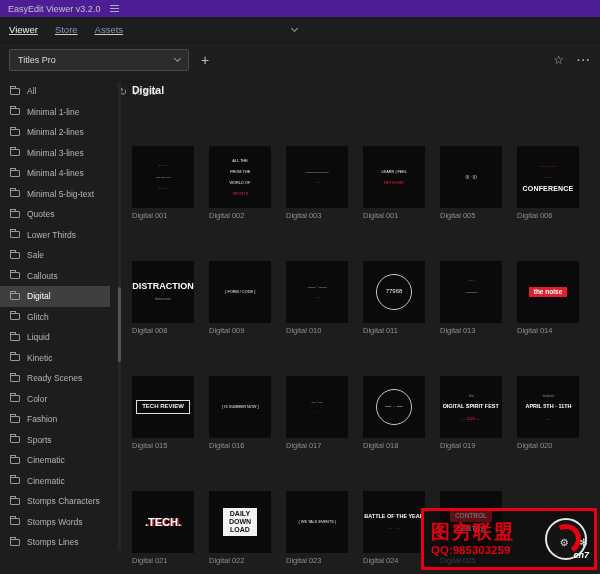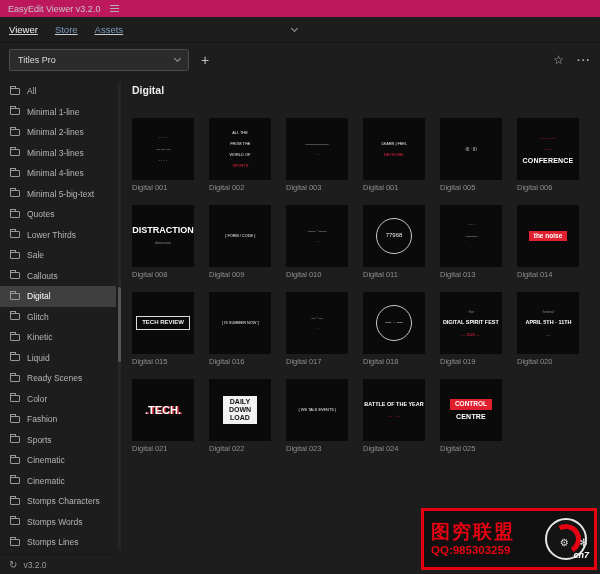--- a/index.html
+++ b/index.html
@@ -1,57 +1,57 @@
 <!DOCTYPE html>
 <html><head>
 <meta charset="utf-8">
 <style>
   * { margin:0; padding:0; box-sizing:border-box; font-family:"Liberation Sans", sans-serif; }
   html,body { width:600px; height:574px; }
   body { background:#1d1d1d; color:#ccc; overflow:hidden; position:relative; }
 
   
-  .titlebar { height:17px; background:#be185d; display:flex; align-items:center; gap:10px; padding:0 8px; font-size:9px; color:#c4c4c4; }
+  .titlebar { height:17px; background:#4c1d95; display:flex; align-items:center; gap:10px; padding:0 8px; font-size:9px; color:#c4c4c4; }
   .hamburger { width:9px; height:1px; background:#b0b0b0; box-shadow:0 3px 0 #b0b0b0, 0 6px 0 #b0b0b0; margin-top:-6px; cursor:pointer; }
 
   
   .tabs { height:26px; display:flex; align-items:center; gap:17px; padding:0 9px; border-bottom:1px solid #151515; position:relative;text-decoration:underline; }
   .tab { font-size:9.5px; color:#7d9cbe; cursor:pointer; }
   .tab.active { color:#f2f2f2; }
   .panel-chevron { position:absolute; left:292px; top:9px; width:5px; height:5px; border-right:1px solid #9a9a9a; border-bottom:1px solid #9a9a9a; transform:rotate(45deg); cursor:pointer; }
 
   
   .toolbar { height:34px; display:flex; align-items:center; gap:12px; padding:0 9px; }
   .pack-select { width:180px; height:20px; background:#2b2b2b; border:1px solid #4a4a4a; border-radius:2px; display:flex; align-items:center; justify-content:space-between; padding:10px 8px; font-size:9px; color:#dcdcdc; cursor:pointer; }
   .sel-chev { width:5px; height:5px; border-right:1px solid #9a9a9a; border-bottom:1px solid #9a9a9a; transform:rotate(45deg); margin-top:-3px; }
   .plus-btn { font-size:14px; color:#c0c0c0; line-height:1; cursor:pointer; }
   .toolbar-right { margin-left:auto; display:flex; align-items:center; gap:13px; }
   .star-btn { font-size:12px; color:#b5b5b5; cursor:pointer; }
   .more-btn { font-size:11px; font-weight:bold; letter-spacing:1px; color:#b5b5b5; cursor:pointer; }
 
   
   .content { position:absolute; top:78px; left:0; right:0; bottom:0; display:flex; }
 
-  .sidebar { width:116px; display:flex; flex-direction:column; padding-top:3px; }
+  .sidebar { width:116px; display:flex; padding-top:3px; }
   .sb-list { flex:1; }
   .sb-item { height:20.5px; display:flex; align-items:center; gap:7px; padding:0 10px; font-size:8.5px; color:#b5b5b5; cursor:pointer; white-space:nowrap; }
   .sb-item.active { background:#3f3f3f; color:#ffffff; }
   .folder { width:10px; height:7px; border:1px solid #9a9a9a; border-radius:1px; position:relative; flex:none; }
   .folder::before { content:""; position:absolute; top:-3px; left:-1px; width:4px; height:2px; border:1px solid #9a9a9a; border-bottom:none; }
   .sb-footer { height:20px; display:flex; align-items:center; gap:6px; padding:0 9px; font-size:8.5px; color:#9a9a9a; border-top:1px solid #closed161616; border-top:1px solid #161616; }
   .refresh-ic { font-size:10px; color:#9a9a9a; cursor:pointer; }
 
   .v-scroll { position:absolute; left:118px; top:82px; bottom:24px; width:3px; background:#262626; }
   .v-thumb { position:absolute; top:205px; width:3px; height:75px; background:#555; border-radius:2px; cursor:pointer; }
 
   .main { flex:1; padding:6px 0 0 16px; position:relative; overflow:hidden; }
   .section-title { font-size:10.5px; font-weight:bold; color:#ededed; margin-bottom:22px; }
   .grid { display:grid; grid-template-columns:repeat(6, 62px); column-gap:15px; row-gap:13px; }
   .cell { width:62px; }
-  .thumb { width:62px; height:62px; background:#0a0a0a; display:flex; flex-direction:column; align-items:center; justify-content:center; gap:2px; overflow:hidden; cursor:pointer; }
+  .thumb { width:62px; height:62px; background:#0a0a0a; display:flex; flex-direction:column; align-items:center; justify-content:center; gap:2px; overflow:hidden; cursor:pointer;margin-top:28px; }
   .cap { font-size:7.5px; color:#8f8f8f; margin-top:3px; }
 
   
   .pv { line-height:1.3; text-align:center; white-space:pre-line; }
   .pv.t  { font-size:7px; color:#e8e8e8; transform:scale(.55); white-space:nowrap; }
   .pv.tg { font-size:7px; color:#8a8a8a; transform:scale(.5); white-space:nowrap; }
   .pv.tr { font-size:7px; color:#e8273a; transform:scale(.55); white-space:nowrap; }
   .pv.b  { font-size:7px; font-weight:bold; color:#fff; letter-spacing:.2px; white-space:nowrap; }
   .pv.bs { font-size:7px; font-weight:bold; color:#fff; transform:scale(.78); white-space:nowrap; }
   .pv.bb { font-size:9px; font-weight:bold; color:#fff; white-space:nowrap; }
@@ -148,25 +148,25 @@
         <div class="sb-item active">
           <span class="folder"></span>
           <span>Digital</span>
         </div>
         <div class="sb-item">
           <span class="folder"></span>
           <span>Glitch</span>
         </div>
         <div class="sb-item">
           <span class="folder"></span>
+          <span>Liquid</span>
+        </div>
+        <div class="sb-item">
+          <span class="folder"></span>
           <span>Kinetic</span>
-        </div>
-        <div class="sb-item">
-          <span class="folder"></span>
-          <span>Liquid</span>
         </div>
         <div class="sb-item">
           <span class="folder"></span>
           <span>Ready Scenes</span>
         </div>
         <div class="sb-item">
           <span class="folder"></span>
           <span>Color</span>
         </div>
         <div class="sb-item">

